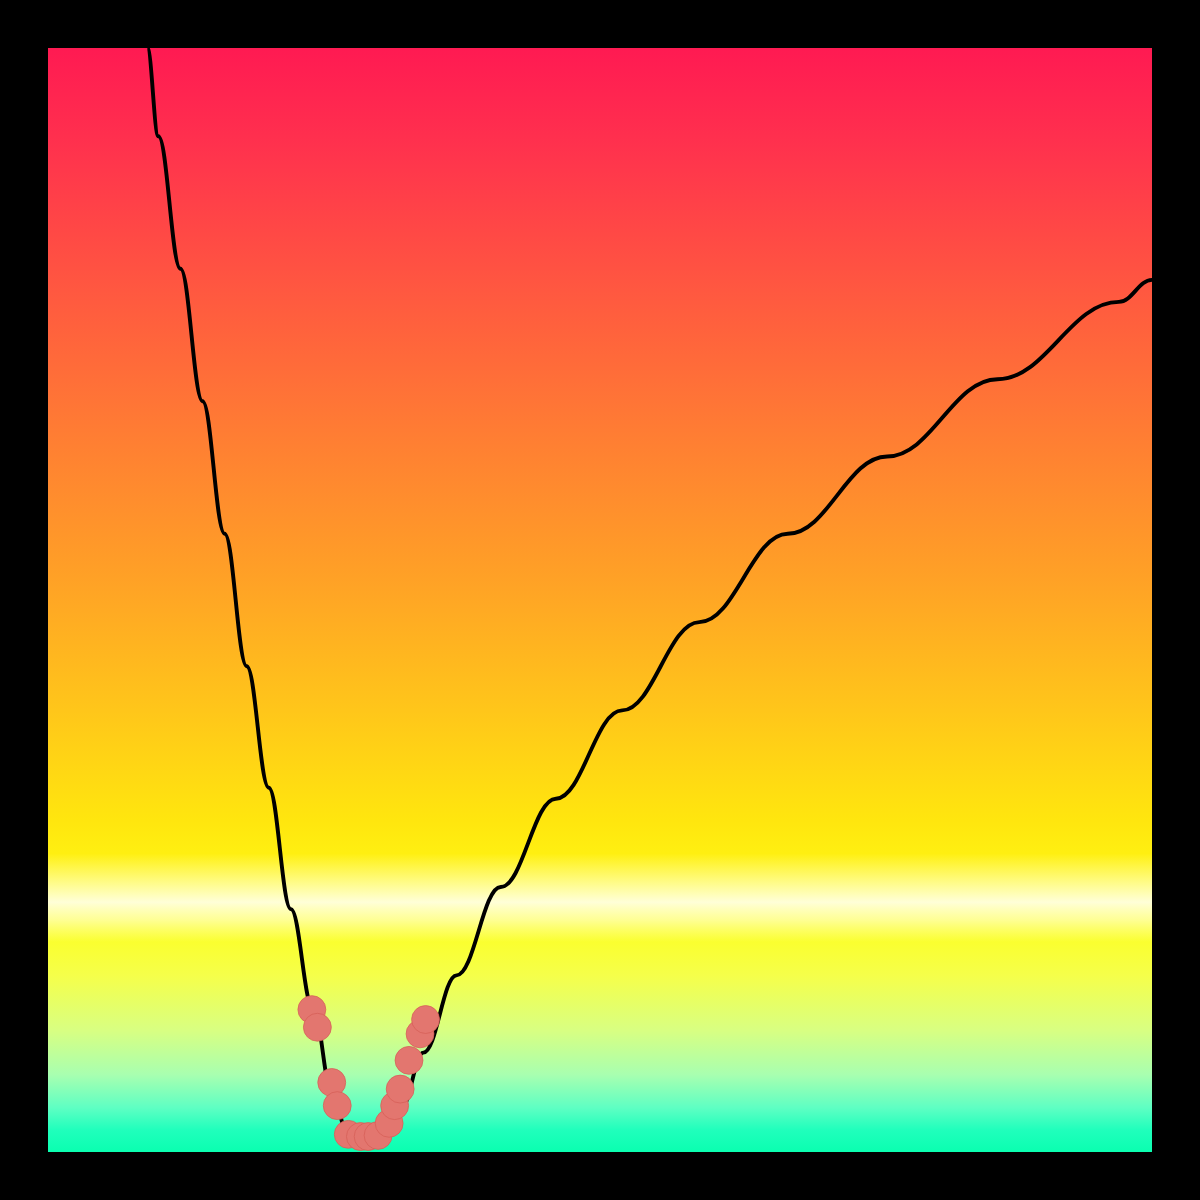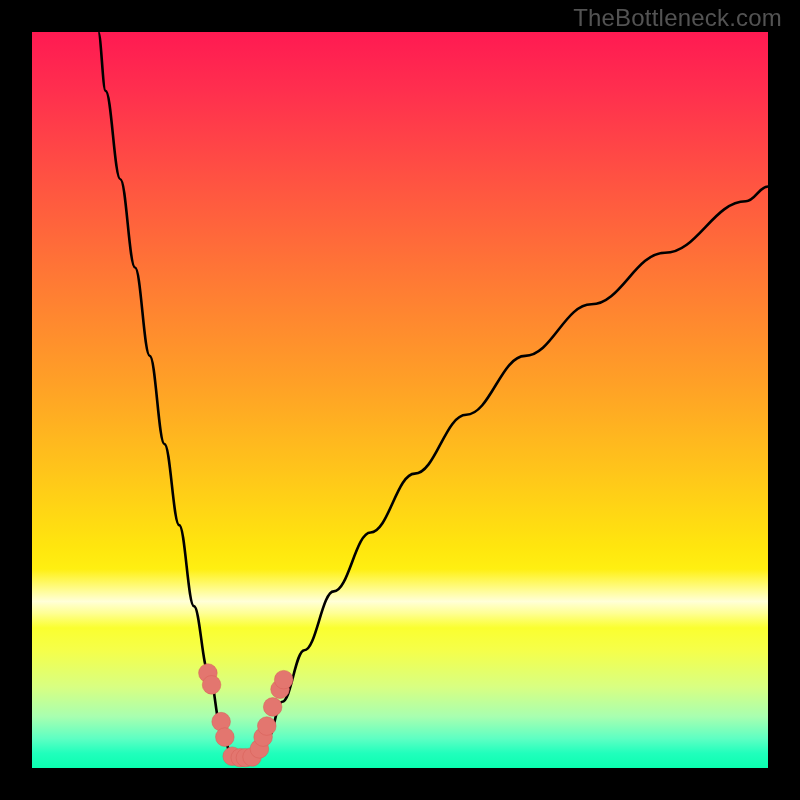--- a/index.html
+++ b/index.html
@@ -65,21 +65,20 @@
   }
   svg.curves {
     position: absolute;
     inset: 0;
   }
 </style>
 </head>
 <body>
 
 <div class="frame">
-  <div class="watermark">TheBottleneck.com</div>
 
   <div class="plot-area">
     <div class="bg-gradient"></div>
     <div class="bright-band" style="top: 73%; height: 8%;"></div>
     <svg class="curves" viewBox="0 0 736 736" preserveAspectRatio="none">
       <path id="leftPath" fill="none" stroke-width="2.6" d="M 66.24 0 C 69.184 0, 70.656 58.879999999999995, 73.60000000000001 58.879999999999995 C 79.488 58.879999999999995, 82.432 147.19999999999993, 88.32 147.19999999999993 C 94.208 147.19999999999993, 97.152 235.51999999999998, 103.04 235.51999999999998 C 108.92800000000001 235.51999999999998, 111.872 323.84, 117.76 323.84 C 123.648 323.84, 126.592 412.16, 132.48 412.16 C 138.368 412.16, 141.312 493.12, 147.20000000000002 493.12 C 153.088 493.12, 156.032 574.08, 161.92 574.08 C 167.808 574.08, 170.75199999999998 640.3199999999999, 176.64 640.3199999999999 C 181.9392 640.3199999999999, 184.5888 699.2, 189.888 699.2 C 194.0096 699.2, 196.0704 724.96, 200.192 724.96" stroke="#000000"></path>
       <path id="rightPath" fill="none" stroke-width="2.6" d="M 224.48 724.96 C 228.896 724.96, 231.104 706.56, 235.52 706.56 C 241.40800000000002 706.56, 244.352 669.76, 250.24 669.76 C 259.072 669.76, 263.488 618.24, 272.32 618.24 C 284.096 618.24, 289.984 559.36, 301.76 559.36 C 316.48 559.36, 323.84 500.48, 338.56 500.48 C 356.224 500.48, 365.05600000000004 441.59999999999997, 382.72 441.59999999999997 C 403.328 441.59999999999997, 413.632 382.72, 434.23999999999995 382.72 C 457.792 382.72, 469.568 323.84, 493.12 323.84 C 519.616 323.84, 532.864 272.32, 559.36 272.32 C 588.8000000000001 272.32, 603.52 220.80000000000007, 632.96 220.80000000000007 C 665.344 220.80000000000007, 681.536 169.27999999999997, 713.92 169.27999999999997 C 722.752 169.27999999999997, 727.168 154.55999999999995, 736 154.55999999999995" stroke="#000000"></path>
       <path id="troughPath" fill="none" stroke-width="2.6" d="M 200.192 724.96 L 224.48 724.96" stroke="#000000"></path>
       <g id="markerGroup">
           <circle cx="175.904" cy="641.056" r="9.3" fill="#e3766f" stroke="#d65f57" stroke-width="0.5"></circle>

